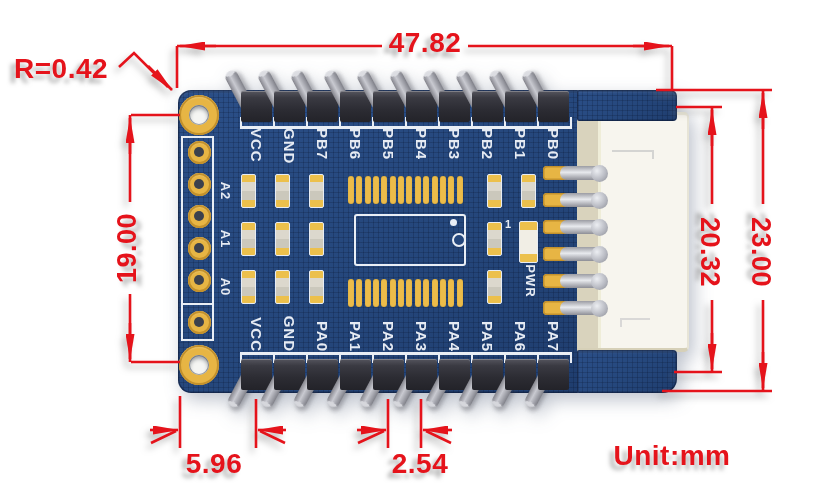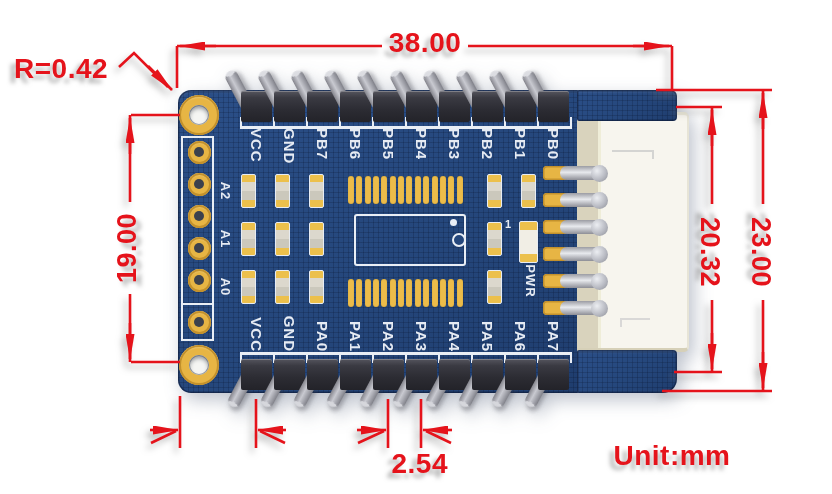--- a/index.html
+++ b/index.html
@@ -288,20 +288,21 @@
       <line x1="286" y1="430" x2="258" y2="430" marker-end="url(#arr)"></line>
       <path d="M285,443 L260,431"></path>
 
       <line x1="357" y1="430" x2="386" y2="430" marker-end="url(#arr)"></line>
       <path d="M358,443 L384,431"></path>
       <line x1="452" y1="430" x2="423" y2="430" marker-end="url(#arr)"></line>
       <path d="M451,443 L426,431"></path>
     </g>
   </svg>
 
-  <div class="abs dimtxt center" style="left:375px;top:27px;width:100px;">38.00</div>
+  <div class="abs dimtxt center" style="left:375px;top:27px;width:100px;">47.82</div>
   <div class="abs dimtxt" style="left:14px;top:53px;width:130px;">R=0.42</div>
   <div class="abs dimtxt center" style="left:77px;top:233px;width:100px;height:30px;transform:rotate(-90deg);font-size:27px;">19.00</div>
   <div class="abs dimtxt center" style="left:660px;top:237px;width:100px;height:30px;transform:rotate(90deg);font-size:27px;">20.32</div>
   <div class="abs dimtxt center" style="left:711px;top:237px;width:100px;height:30px;transform:rotate(90deg);font-size:27px;">23.00</div>
-  <div class="abs dimtxt center" style="left:348px;top:448px;width:100px;text-align:right;">2.54</div>
+  <div class="abs dimtxt center" style="left:164px;top:448px;width:100px;">5.96</div>
+  <div class="abs dimtxt center" style="left:370px;top:448px;width:100px;">2.54</div>
   <div class="abs dimtxt center" style="left:594px;top:440px;width:156px;">Unit:mm</div>
 </div>
 
 </body></html>

